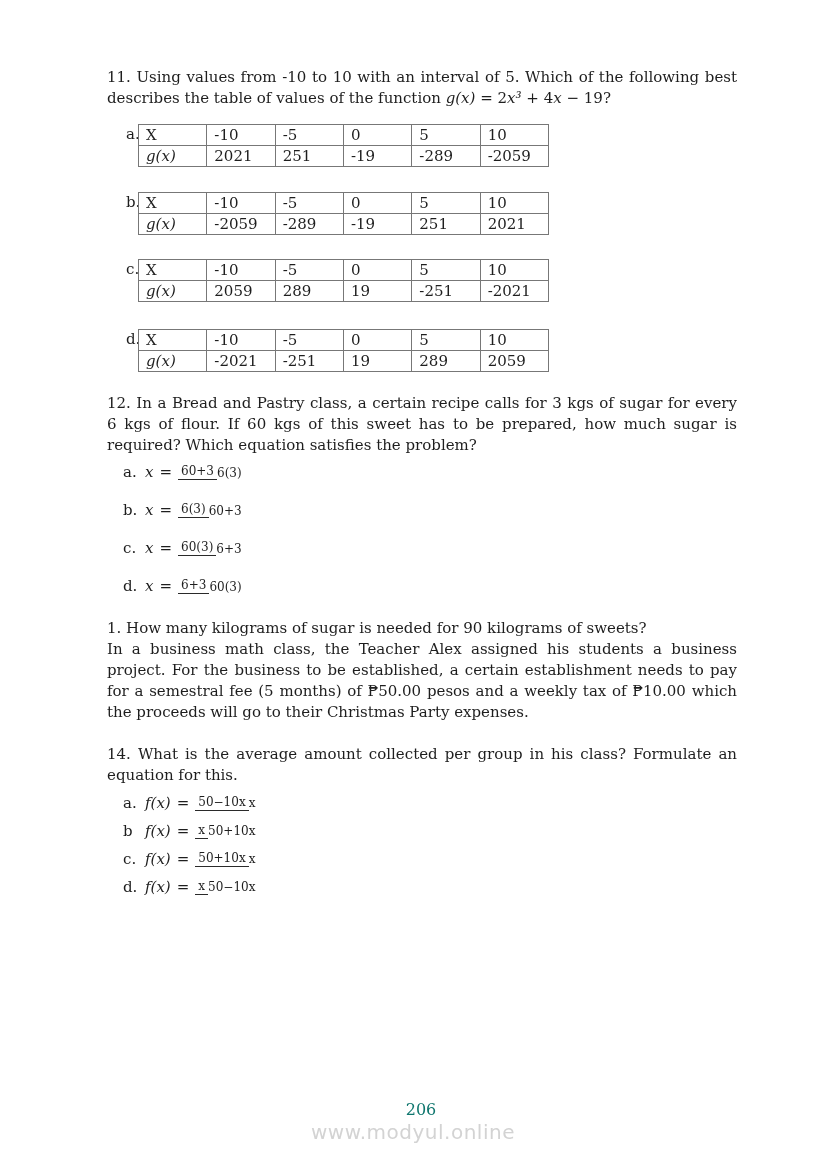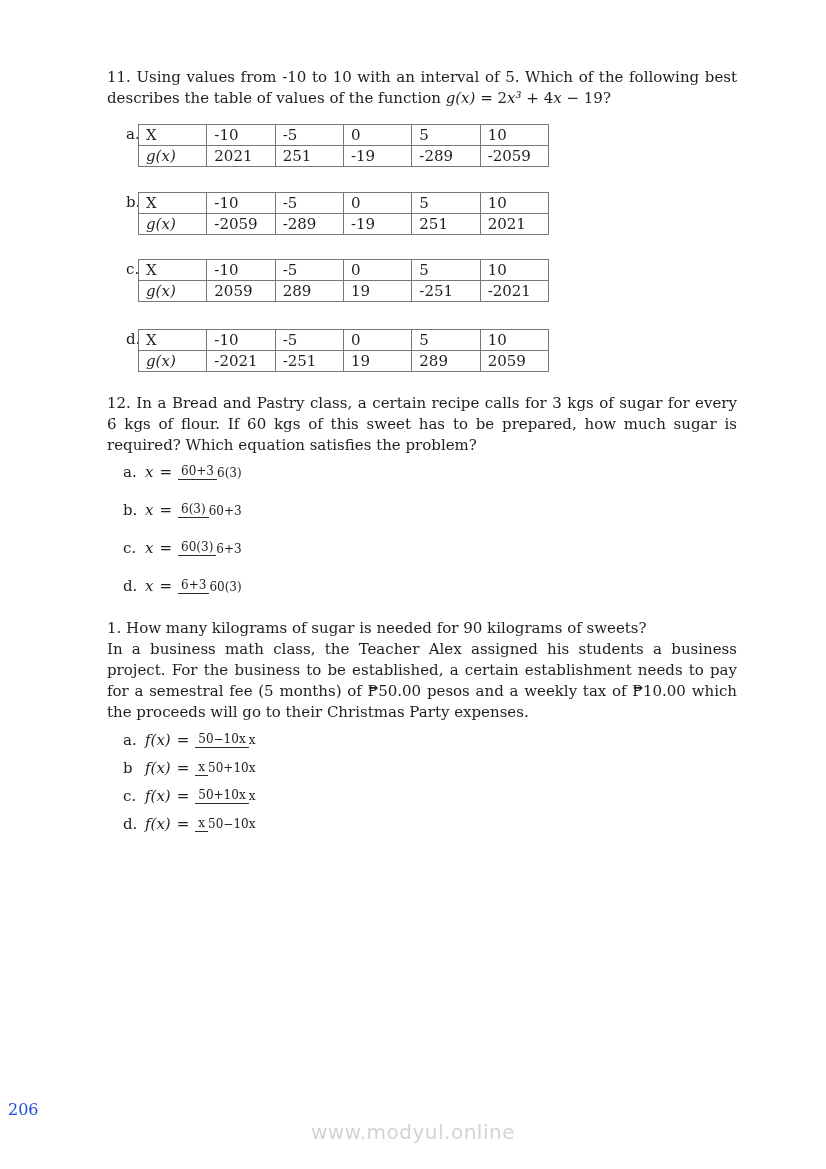--- a/index.html
+++ b/index.html
@@ -78,25 +78,25 @@
   .gap-q12 { margin-top: 21px; }
   .gap-q13 { margin-top: 16px; }
   .gap-q13opts { margin-top: 9px; }
   .gap-ref { margin-top: 18px; }
   .gap-q14 { margin-top: 21px; }
   .gap-q14opts { margin-top: 3px; }
 
   
   .page-number {
     position: absolute;
-    left: 8px; right: 0;
+    left: 16px; right: 0;
     top: 1099px;
-    text-align: left;
+    text-align: center;
     font-size: 16px;
-    color: #1d4ed8;
+    color: #0f766e;
   }
   .watermark {
     position: absolute;
     left: 0; right: 0;
     top: 1122px;
     text-align: center;
     font-family: "DejaVu Sans", "Liberation Sans", sans-serif;
     font-size: 20px;
     color: #d3d3d3;
     letter-spacing: 0.5px;
@@ -242,20 +242,21 @@
         <span class="frac">
           <span class="num">6+3</span>
           <span class="den">60(3)</span>
         </span>
     </div>
 
     <p class="para gap-q13">1. How many kilograms of sugar is needed for 90 kilograms of sweets?</p>
 
     <p class="para">In a business math class, the Teacher Alex assigned his students a business project. For the business to be established, a certain establishment needs to pay for a semestral fee (5 months) of ₱50.00 pesos and a weekly tax of ₱10.00 which the proceeds will go to their Christmas Party expenses.</p>
 
+    <p class="para gap-q14">14. What is the average amount collected per group in his class? Formulate an equation for this.</p>
 
     <div class="gap-q14opts">
       <div class="frac-option q14-opt">
         <span class="f-label">a.</span>
           <span class="lhs-var">f(x)</span>
           <span class="eq">=</span>
           <span class="frac">
             <span class="num">50−10x</span>
             <span class="den">x</span>
           </span>

